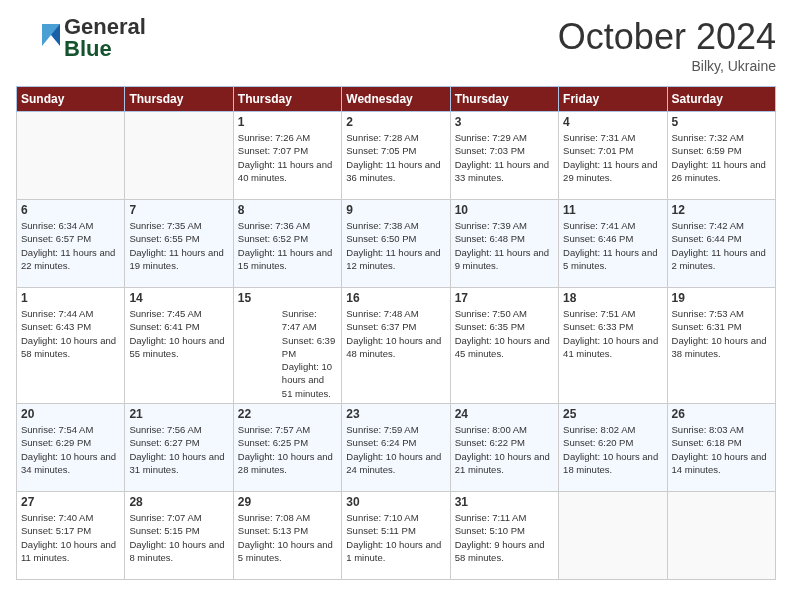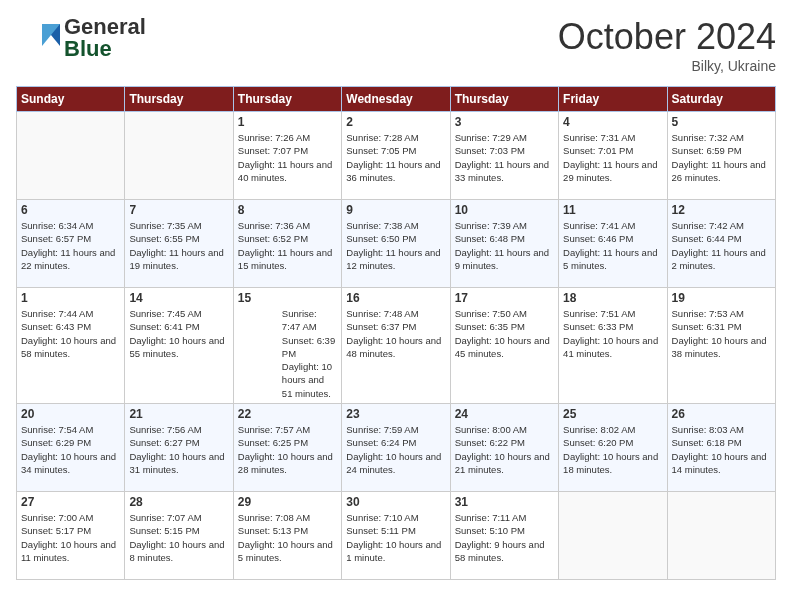--- a/index.html
+++ b/index.html
@@ -287,21 +287,21 @@
         <td>
           <span class="day-number">26</span>
           <div class="day-info" style="white-space: pre-line;">Sunrise: 8:03 AM
 Sunset: 6:18 PM
 Daylight: 10 hours and 14 minutes.</div>
         </td>
       </tr>
       <tr>
         <td>
           <span class="day-number">27</span>
-          <div class="day-info" style="white-space: pre-line;">Sunrise: 7:00 AM
+          <div class="day-info" style="white-space: pre-line;">Sunrise: 7:40 AM
 Sunset: 5:17 PM
 Daylight: 10 hours and 11 minutes.</div>
         </td>
         <td>
           <span class="day-number">28</span>
           <div class="day-info" style="white-space: pre-line;">Sunrise: 7:07 AM
 Sunset: 5:15 PM
 Daylight: 10 hours and 8 minutes.</div>
         </td>
         <td>

